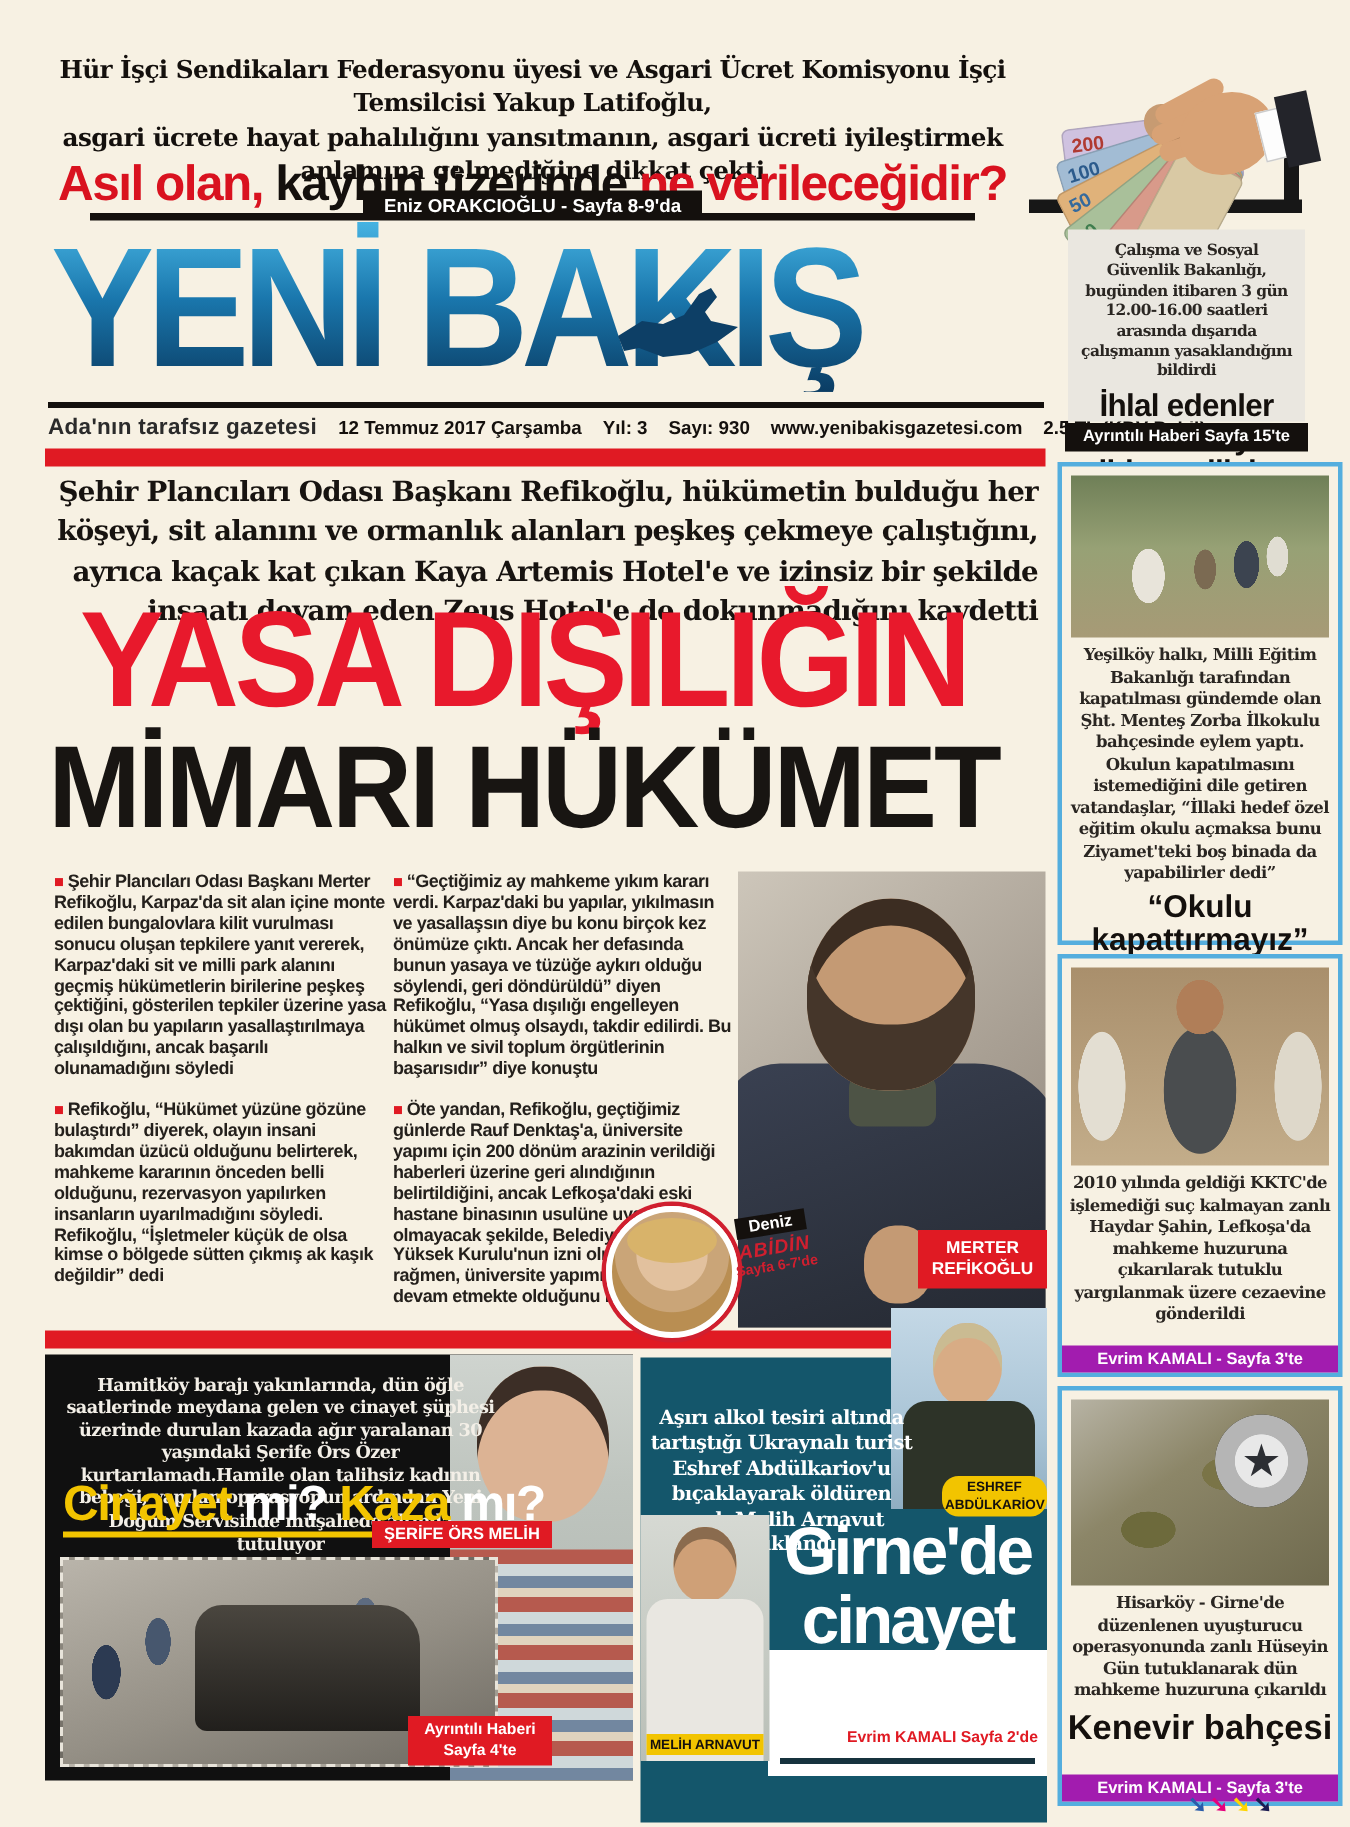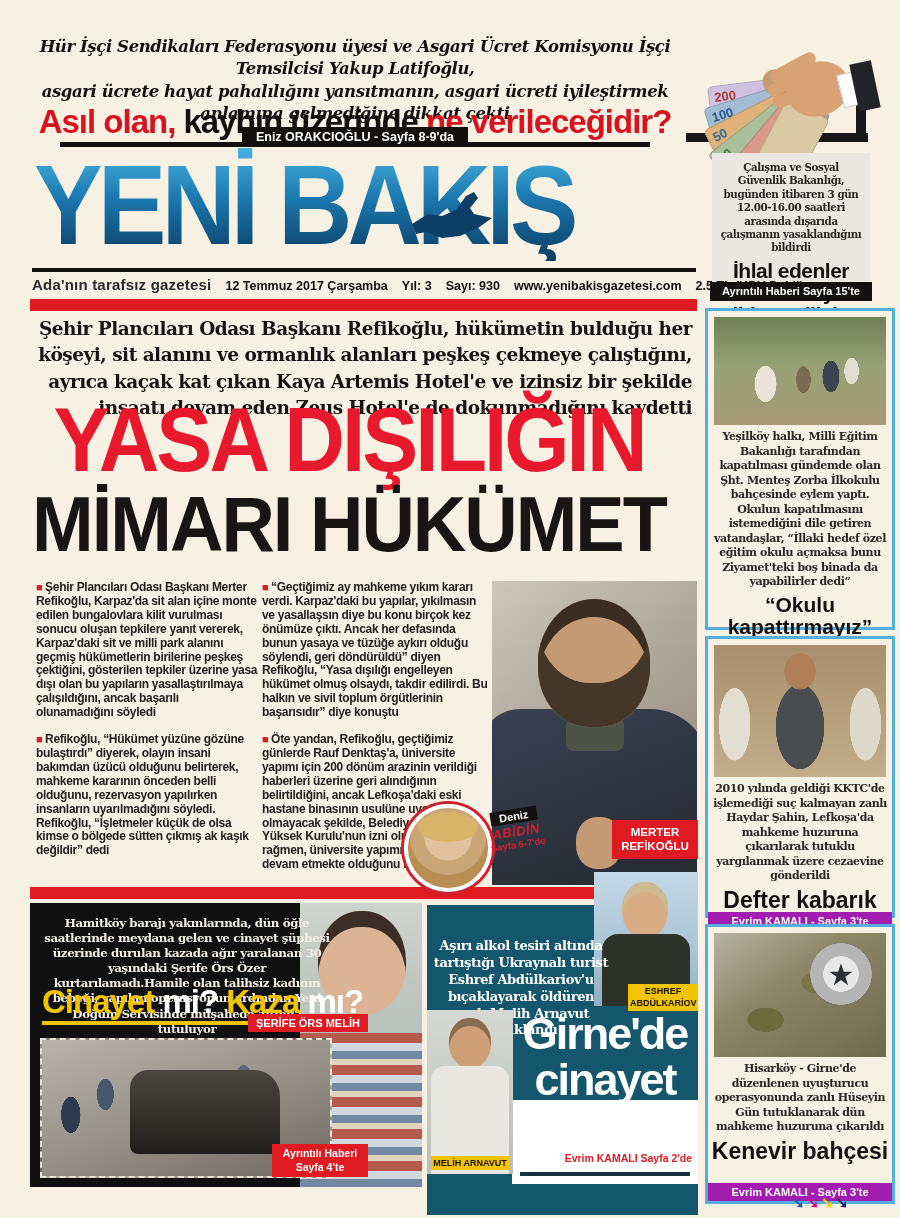--- a/index.html
+++ b/index.html
@@ -4,21 +4,21 @@
 <style>
   * { margin:0; padding:0; box-sizing:border-box; }
   html,body { background:#e8e4da; }
   body { font-family:"Liberation Sans", sans-serif; }
   .page { position:relative; width:900px; height:1218px; background:#f7f1e3; overflow:hidden; margin:0 auto; }
   .abs { position:absolute; }
 
   
   .top-lines { left:20px; top:36px; width:670px; text-align:center;
     font-family:"DejaVu Serif", serif; font-weight:bold; font-size:16.5px; line-height:1.35;
-    color:#14100d; letter-spacing:-0.4px;font-style:italic; }
+    color:#14100d; letter-spacing:-0.4px; }
   .top-headline { left:20px; top:84px; width:670px; text-align:center;
     font-size:33px; font-weight:900; letter-spacing:-1px; color:#14100d;margin-top:19px; }
   .top-headline .red { color:#d9121f; }
   .badge-row { left:60px; top:127px; width:590px; display:flex; align-items:flex-end; }
   .badge-row .bar { flex:1; height:5px; background:#14100d; }
   .chip-black { background:#14100d; color:#fff; font-size:12.5px; font-weight:bold;
     padding:3px 14px; white-space:nowrap; }
 
   
   .money { left:676px; top:2px; width:200px; height:148px; }
@@ -167,21 +167,21 @@
   .bm-deck { position:absolute; left:430px; top:938px; width:182px; text-align:center;
     font-family:"DejaVu Serif", serif; font-weight:bold; font-size:13px; line-height:1.3;
     color:#fff; letter-spacing:-0.4px; z-index:4; }
   .bm-eshref { position:absolute; left:594px; top:872px; width:104px; height:134px; z-index:3; overflow:hidden;
     background:linear-gradient(180deg,#c4d8e6 0%,#a9c4d6 60%,#90aec2 100%); }
   .bme-head { position:absolute; left:28px; top:10px; width:46px; height:56px; border-radius:48%;
     background:#d8ac85; box-shadow:inset 0 10px 0 #cabb92; }
   .bme-body { position:absolute; left:8px; top:62px; width:88px; height:72px; border-radius:16px 16px 0 0;
     background:#2d3328; }
   .chip-yellow { position:absolute; background:#f2c400; color:#14100d; font-weight:900; text-align:center; z-index:5; }
-  .bm-victim { left:628px; top:984px; width:70px; font-size:9px; line-height:1.3; padding:2px 2px; }
+  .bm-victim { left:628px; top:984px; width:70px; font-size:9px; line-height:1.3; padding:2px 2px;border-radius:11px; }
   .bm-hl1 { position:absolute; left:512px; top:1008px; width:186px; text-align:center; font-size:45px;
     font-weight:900; letter-spacing:-2px; color:#fff; z-index:4; }
   .bm-hl2 { position:absolute; left:512px; top:1054px; width:186px; text-align:center; font-size:45px;
     font-weight:900; letter-spacing:-2px; color:#fff; z-index:4; }
   .bm-white { position:absolute; left:512px; top:1100px; width:186px; height:84px; background:#fff; z-index:4;
     text-align:center; }
   .bm-soku { font-size:52px; font-weight:900; letter-spacing:-2px; color:#16323e; line-height:0.92; }
   .bm-byline { position:absolute; right:6px; top:52px; color:#e01a23; font-size:10.5px; font-weight:bold; }
   .bm-rule { position:absolute; left:8px; bottom:8px; width:170px; height:4px; background:#16323e; }
   .bm-melih { position:absolute; left:427px; top:1010px; width:86px; height:164px; z-index:4; overflow:hidden;
@@ -303,21 +303,20 @@
   <div class="sb-box sb2">
     <div class="sb-photo ph-crowd"></div>
     <div class="sb-deck">Yeşilköy halkı, Milli Eğitim Bakanlığı tarafından kapatılması gündemde olan  Şht. Menteş Zorba İlkokulu bahçesinde eylem yaptı. Okulun kapatılmasını istemediğini dile getiren vatandaşlar, “İllaki hedef özel eğitim okulu açmaksa bunu Ziyamet'teki boş binada da yapabilirler dedi”</div>
     <div class="sb-hl">“Okulu kapattırmayız”</div>
     <div class="sb-badge">Eniz ORAKCIOĞLU - Sayfa 5'te</div>
   </div>
 
   <div class="sb-box sb3">
     <div class="sb-photo ph-escort"></div>
     <div class="sb-deck">2010 yılında geldiği KKTC'de işlemediği suç kalmayan zanlı Haydar Şahin, Lefkoşa'da mahkeme huzuruna çıkarılarak tutuklu yargılanmak üzere cezaevine gönderildi</div>
-    <div class="sb-hl">Defter kabarık</div>
     <div class="sb-badge">Evrim KAMALI - Sayfa 3'te</div>
   </div>
 
   <div class="sb-box sb4">
     <div class="sb-photo ph-drugs">
       <div class="police-star">★</div>
     </div>
     <div class="sb-deck">Hisarköy - Girne'de düzenlenen uyuşturucu operasyonunda zanlı Hüseyin Gün tutuklanarak dün mahkeme huzuruna çıkarıldı</div>
     <div class="sb-hl">Kenevir bahçesi</div>
     <div class="sb-badge">Evrim KAMALI - Sayfa 3'te</div>

